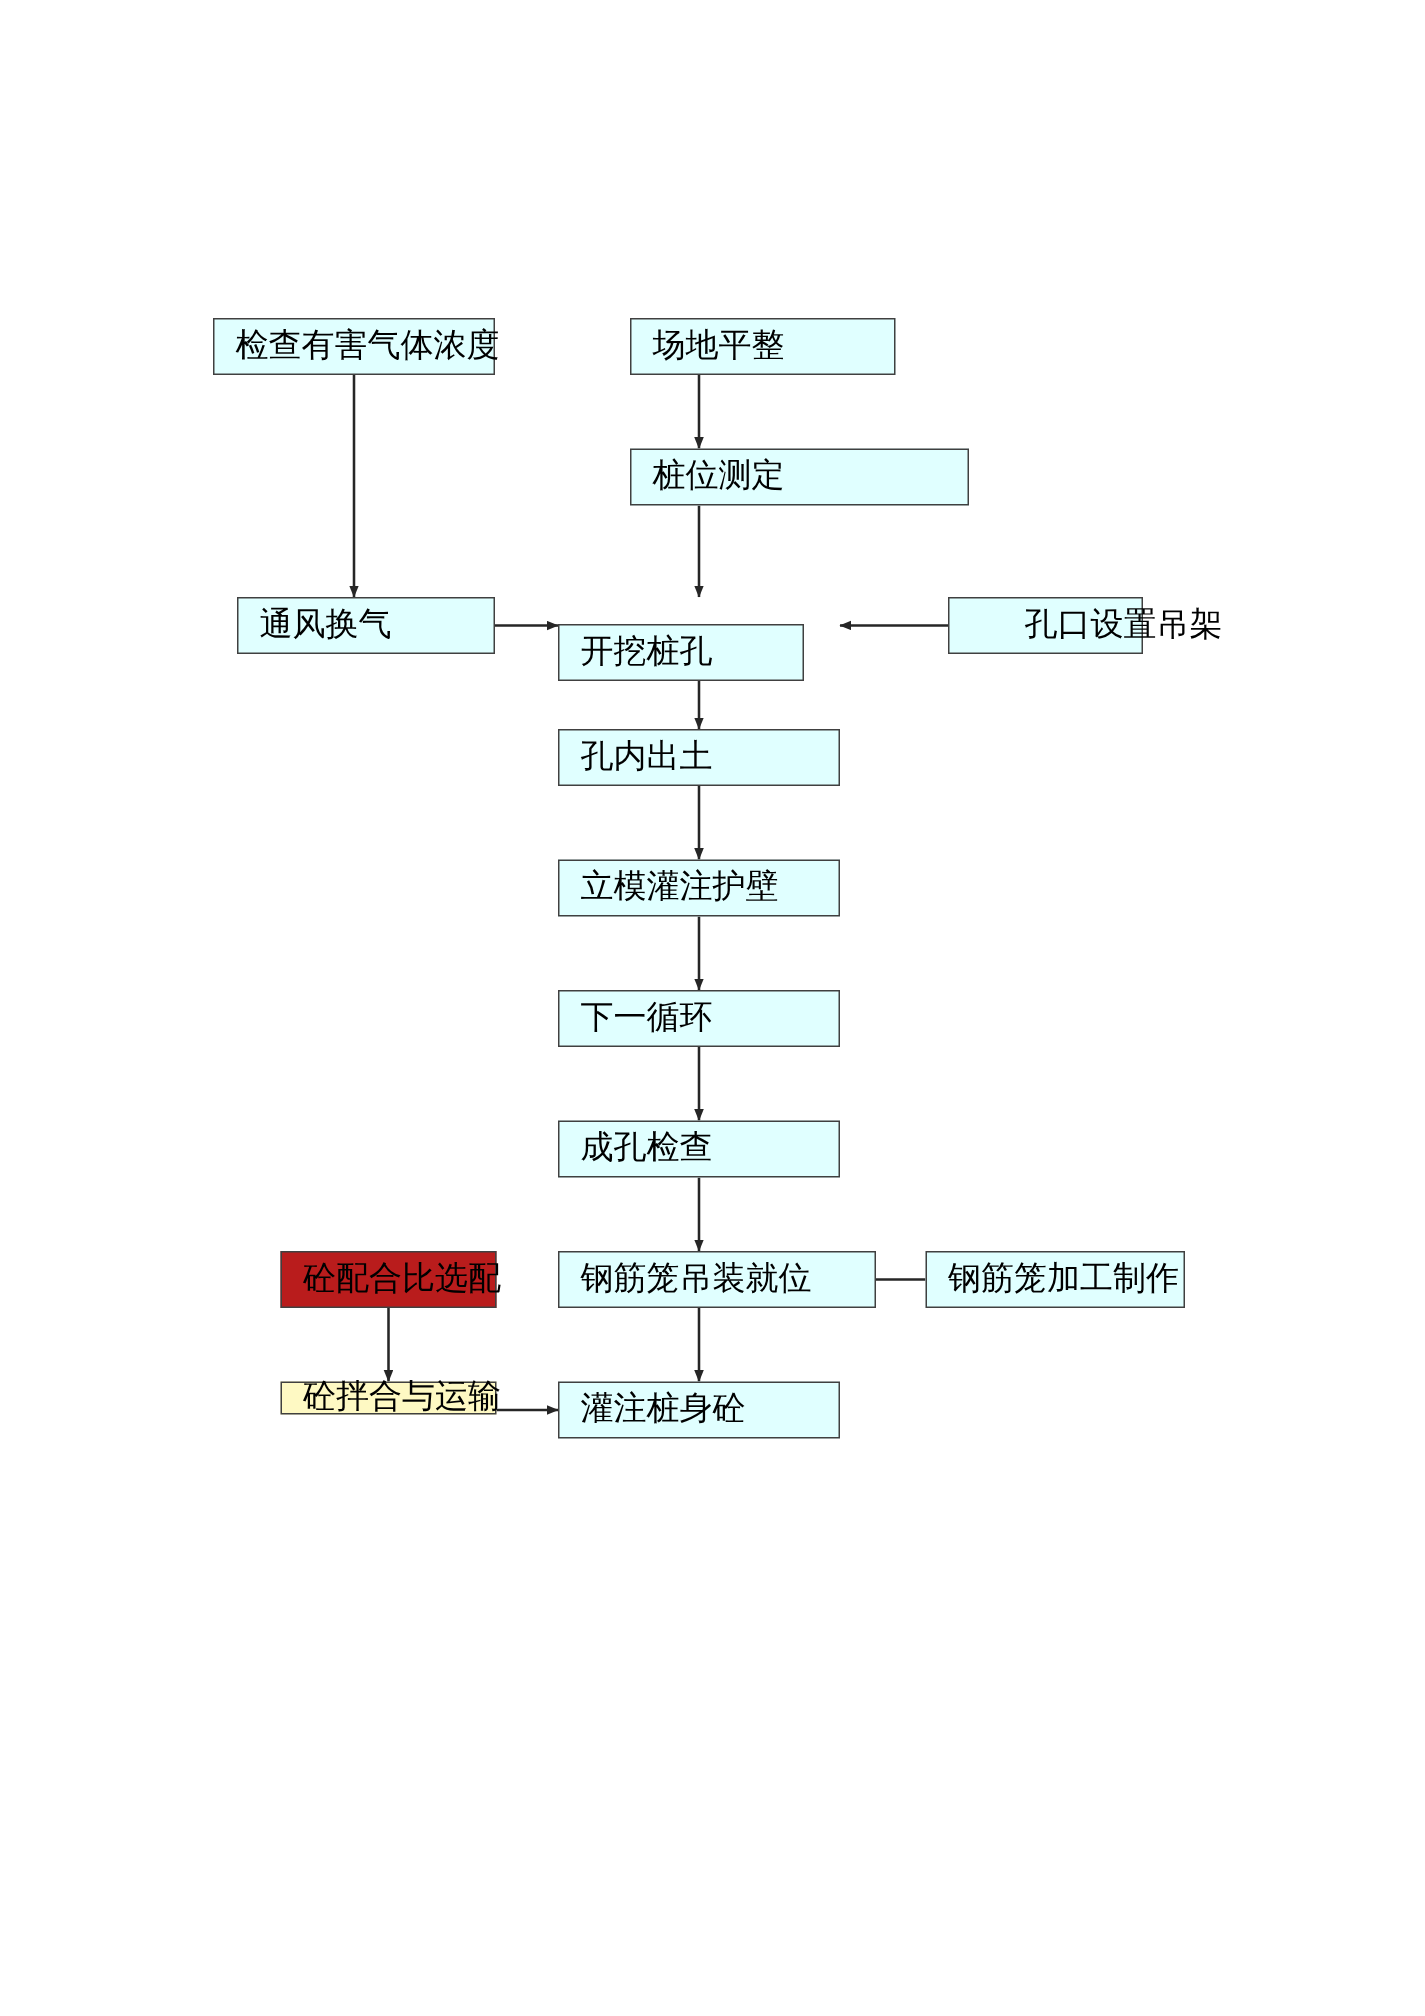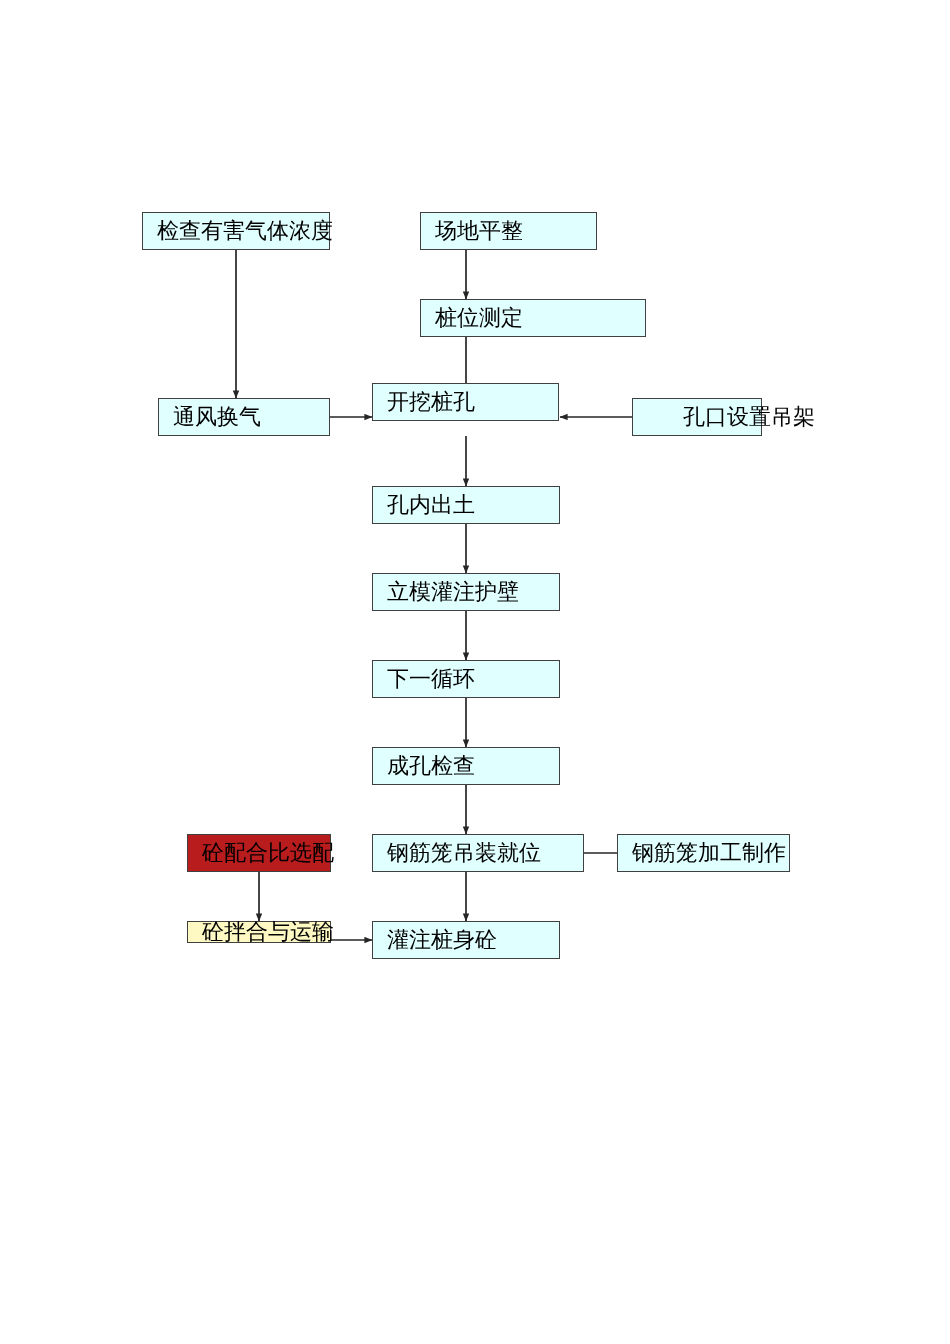--- a/index.html
+++ b/index.html
@@ -92,21 +92,21 @@
       </div>
       <div class="node" style="left: 387px; top: 212px; width: 177px; height: 38px; background: rgb(224, 255, 255); border-color: rgb(64, 64, 64); margin-left: 33px;">
         <span class="lbl">场地平整</span>
       </div>
       <div class="node" style="left: 372px; top: 299px; width: 226px; height: 38px; background: rgb(224, 255, 255); border-color: rgb(64, 64, 64); margin-left: 48px;">
         <span class="lbl">桩位测定</span>
       </div>
       <div class="node" style="left: 158px; top: 398px; width: 172px; height: 38px; background: rgb(224, 255, 255); border-color: rgb(64, 64, 64);">
         <span class="lbl">通风换气</span>
       </div>
-      <div class="node" style="left: 372px; top: 383px; width: 187px; height: 38px; background: rgb(224, 255, 255); border-color: rgb(64, 64, 64); text-align: center;">
+      <div class="node" style="left: 372px; top: 416px; width: 164px; height: 38px; background: rgb(224, 255, 255); border-color: rgb(64, 64, 64); text-align: center;">
         <span class="lbl">开挖桩孔</span>
       </div>
       <div class="node" style="left: 632px; top: 398px; width: 130px; height: 38px; background: rgb(224, 255, 255); border-color: rgb(64, 64, 64); padding-left: 36px;">
         <span class="lbl">孔口设置吊架</span>
       </div>
       <div class="node" style="left: 372px; top: 486px; width: 188px; height: 38px; background: rgb(224, 255, 255); border-color: rgb(64, 64, 64);">
         <span class="lbl">孔内出土</span>
       </div>
       <div class="node" style="left: 372px; top: 573px; width: 188px; height: 38px; background: rgb(224, 255, 255); border-color: rgb(64, 64, 64);">
         <span class="lbl">立模灌注护壁</span>

